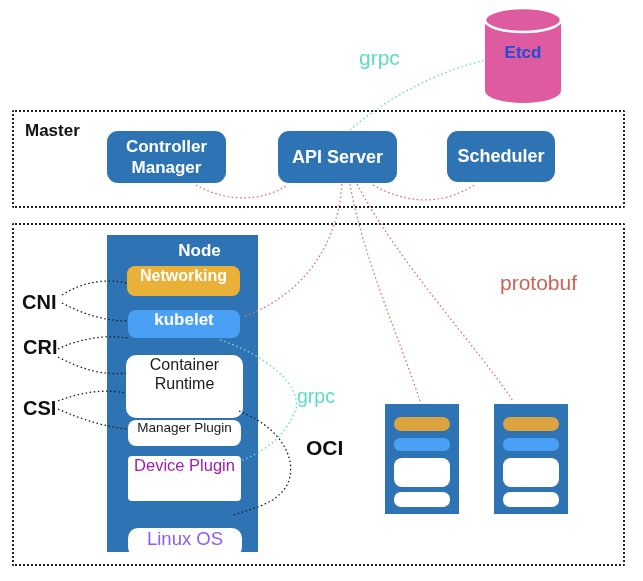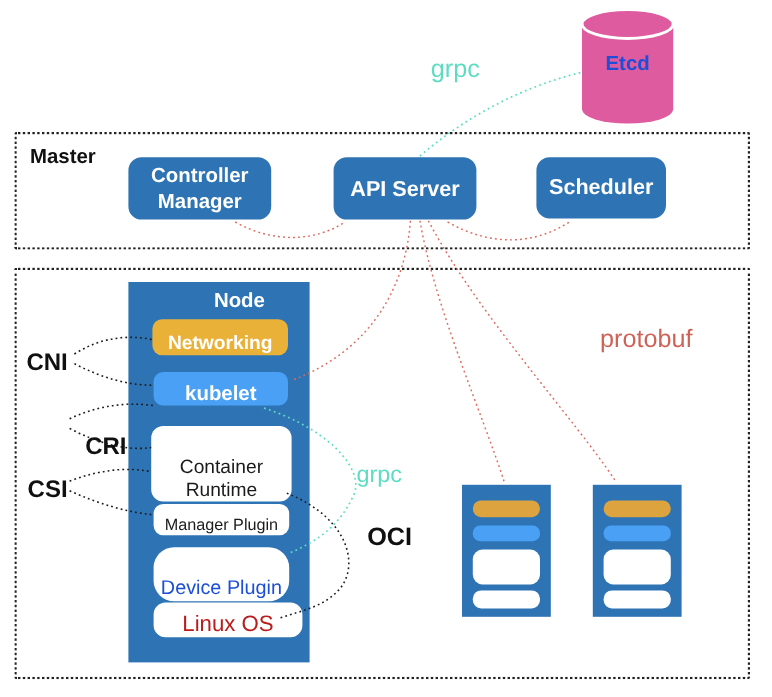--- a/index.html
+++ b/index.html
@@ -19,32 +19,32 @@
   #api-server-box{left:278px;top:131px;width:119px;height:52px;font-size:18px;}
   #scheduler-box{left:447px;top:131px;width:108px;height:51px;font-size:18px;}
 
   
   #etcd{position:absolute;left:483px;top:5px;width:80px;height:100px;}
   #etcd-label{position:absolute;left:0;top:38px;width:80px;text-align:center;color:#1d4ed8;font-weight:700;font-size:17px;}
 
   
   #node-panel{position:absolute;left:107px;top:235px;width:151px;height:317px;background:#2e74b5;}
   #node-label{position:absolute;left:0;top:6px;width:151px;text-align:center;color:#fff;font-weight:700;font-size:17px;padding-left:17px;}
-  .layer{position:absolute;display:flex;align-items:flex-end;justify-content:center;text-align:center;line-height:1.2;}
+  .layer{position:absolute;display:flex;align-items:flex-start;justify-content:center;text-align:center;line-height:1.2;}
   #networking-box{left:20px;top:31px;width:113px;height:30px;background:#e9b138;border-radius:8px;color:#fff;font-weight:700;font-size:16px;}
   #kubelet-box{left:21px;top:75px;width:112px;height:28px;background:#4aa0f5;border-radius:8px;color:#fff;font-weight:700;font-size:17px;}
   #container-runtime-box{left:19px;top:120px;width:117px;height:63px;background:#fff;border-radius:10px;color:#1b1b1b;font-size:16px;}
   #volume-plugin-box{left:21px;top:185px;width:113px;height:26px;background:#fff;border-radius:8px;color:#1b1b1b;font-size:13.5px;}
-  #device-plugin-box{left:21px;top:221px;width:113px;height:45px;background:#fff;border-radius:17px;color:#1d4ed8;font-size:16.5px;}
-  #linux-os-box{left:21px;top:267px;width:124px;height:29px;background:#fff;border-radius:10px;color:#b91c1c;font-size:18.5px;}
+  #device-plugin-box{left:21px;top:221px;width:113px;height:45px;background:#fff;border-radius:4px;color:#a21caf;font-size:16.5px;}
+  #linux-os-box{left:21px;top:293px;width:114px;height:29px;background:#fff;border-radius:10px;color:#8b5cf6;font-size:18.5px;}
 
   
   .iface-label{position:absolute;font-size:20px;font-weight:600;color:#101010;}
   #cni-label{left:22px;top:291px;}
-  #cri-label{left:23px;top:361px;margin-left:48px;}
+  #cri-label{left:23px;top:336px;}
   #csi-label{left:23px;top:397px;}
   #oci-label{left:306px;top:436px;font-size:21px;}
 
   
   .proto-label{position:absolute;font-size:21px;font-weight:400;}
   #grpc-etcd-label{left:359px;top:46px;color:#5edcc2;}
   #grpc-runtime-label{left:297px;top:385px;color:#5edcc2;font-size:19.5px;}
   #protobuf-label{left:452px;top:271px;color:#cf6257;margin-left:48px;}
 
   

